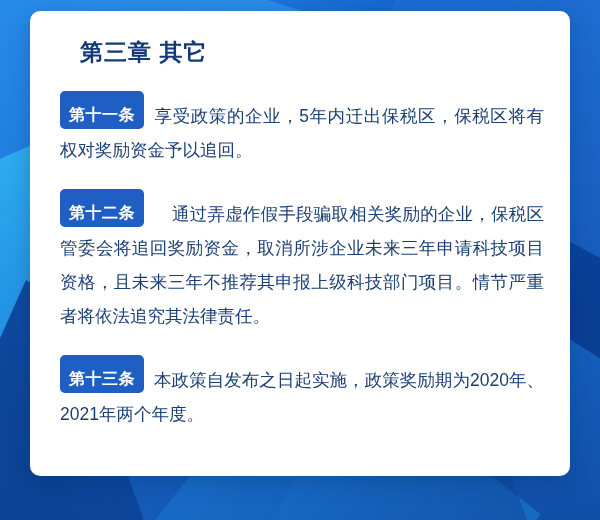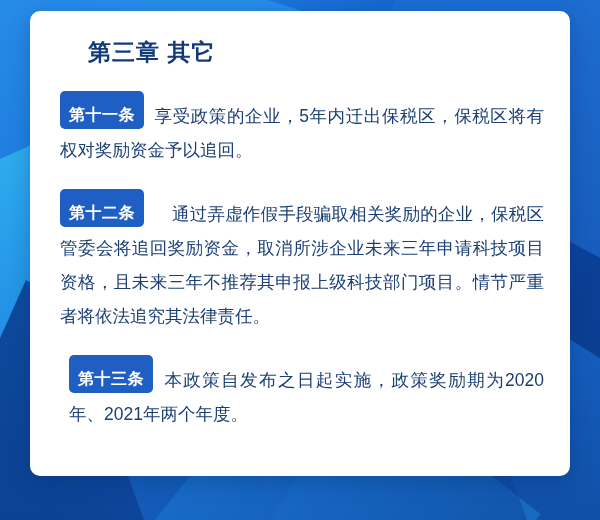--- a/index.html
+++ b/index.html
@@ -99,21 +99,21 @@
     border-radius: 10px;
     box-shadow: 0 6px 22px rgba(4, 38, 92, .28);
     box-sizing: border-box;
     padding: 26px 26px 0 30px;
   }
   #chapter-title {
     font-size: 23px;
     font-weight: bold;
     color: #123a7a;
     letter-spacing: 1px;
-    margin: 2px 0 24px 28px;
+    margin: 2px 0 24px 20px;
     line-height: 1.2;
   }
   .article {
     margin-bottom: 22px;
   }
   .article p {
     margin: 0;
     font-size: 17.5px;
     line-height: 1.95;
     color: #1b3f74;
@@ -127,21 +127,21 @@
     font-size: 16px;
     font-weight: bold;
     letter-spacing: .5px;
     border-radius: 5px;
     padding: 14px 9px 4px 9px;
     margin-right: 10px;
     line-height: 1.25;
     vertical-align: 2px;
     white-space: nowrap;
   }
-  .art-3 { margin-bottom: 0; margin-left: 9px; }
+  .art-3 { margin-bottom: 0; }
 </style>
 </head>
 <body>
 
 <div id="poster">
   <div class="bg-shape shape-a"></div>
   <div class="bg-shape shape-b"></div>
   <div class="bg-shape shape-c"></div>
   <div class="bg-shape shape-d"></div>
   <div class="bg-shape shape-e"></div>

